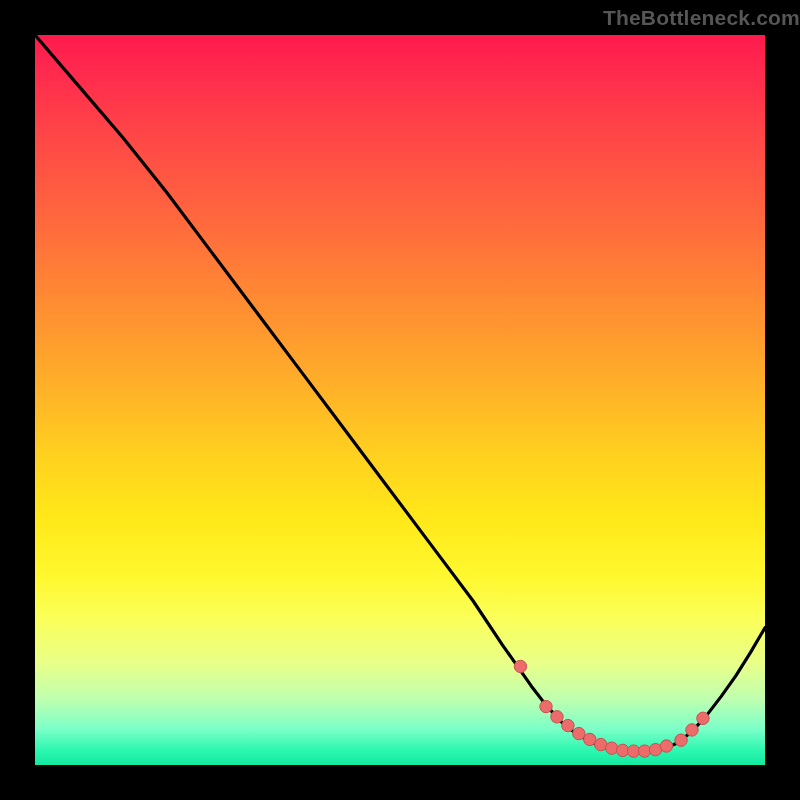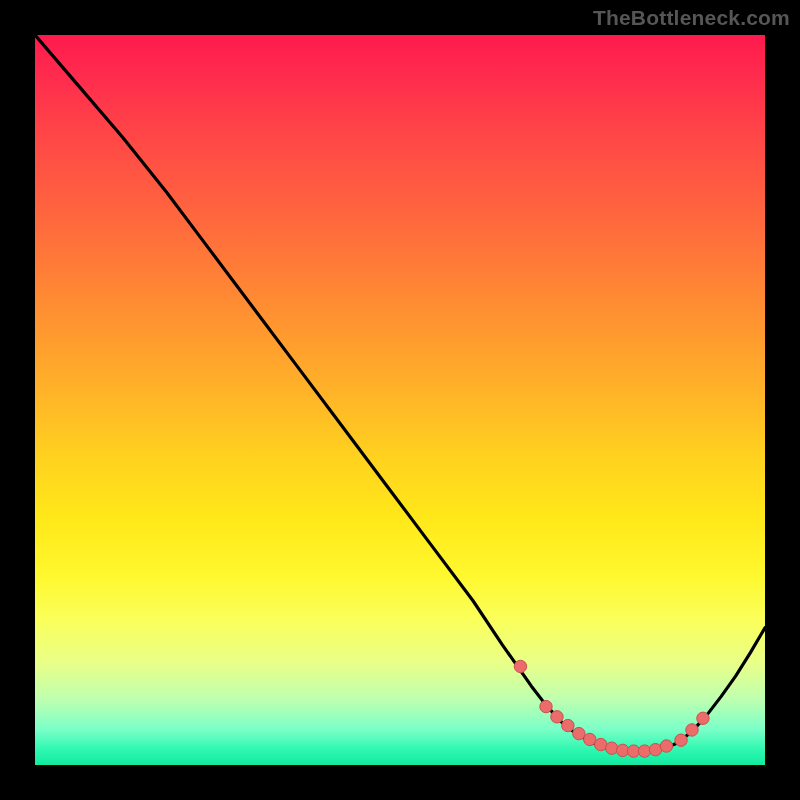--- a/index.html
+++ b/index.html
@@ -6,21 +6,21 @@
   html, body { width: 800px; height: 800px; overflow: hidden; background: #000; }
   .frame {
     position: relative;
     width: 800px;
     height: 800px;
     background: #000;
   }
   .attribution {
     position: absolute;
     top: 6px;
-    right: 10px;
+    right: 0;
     font-family: Arial, Helvetica, sans-serif;
     font-size: 21px;
     font-weight: bold;
     color: #565656;
     letter-spacing: 0.2px;
   }
   .plot {
     position: absolute;
     left: 35px;
     top: 35px;

